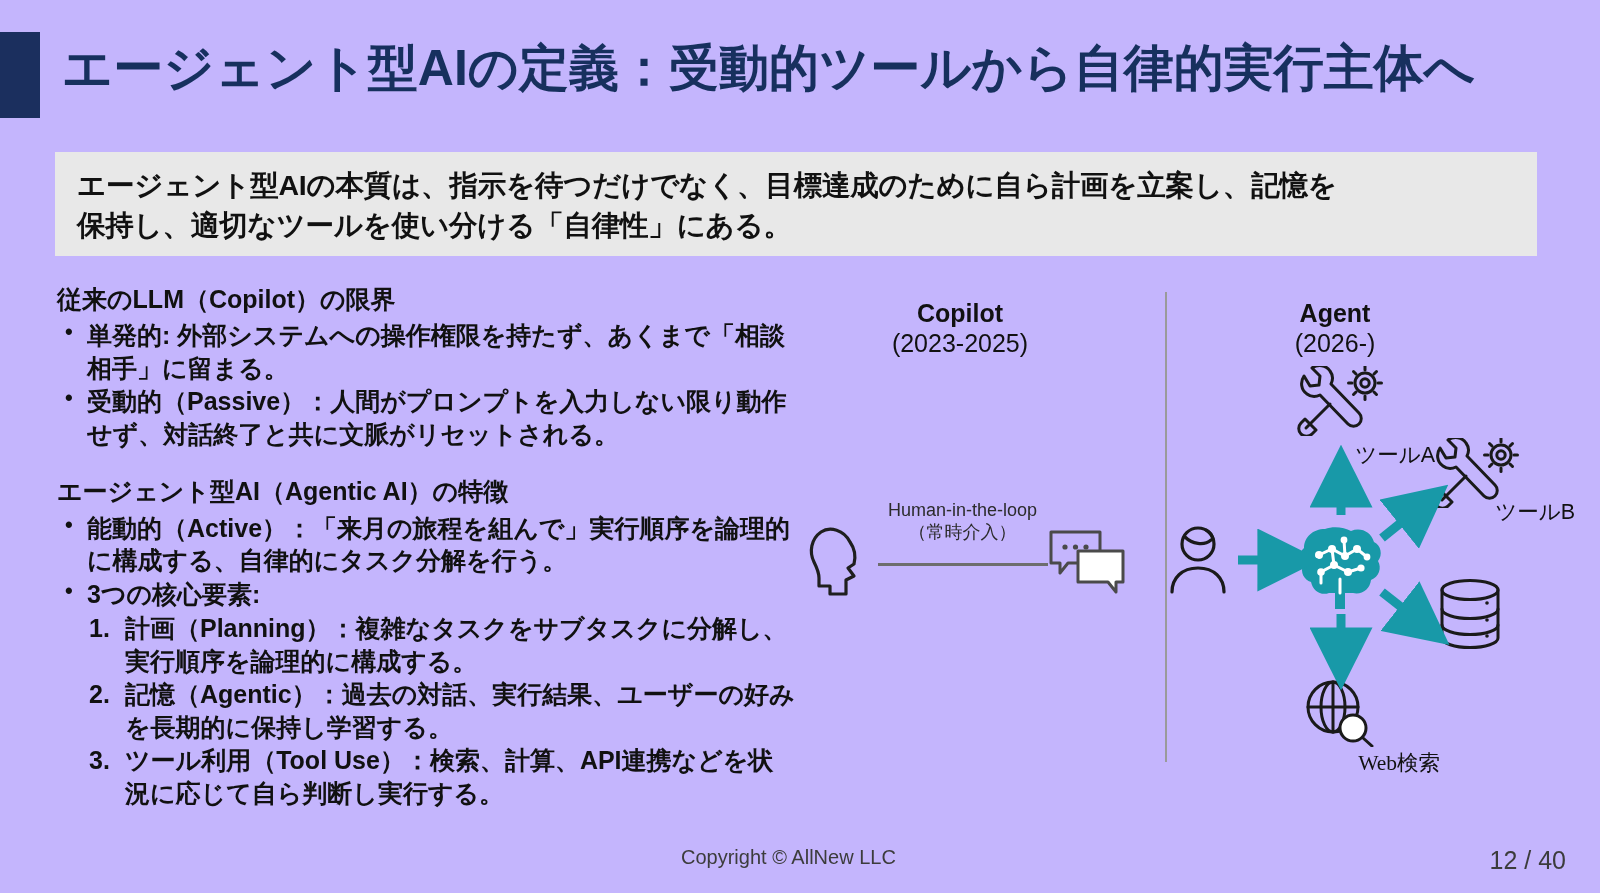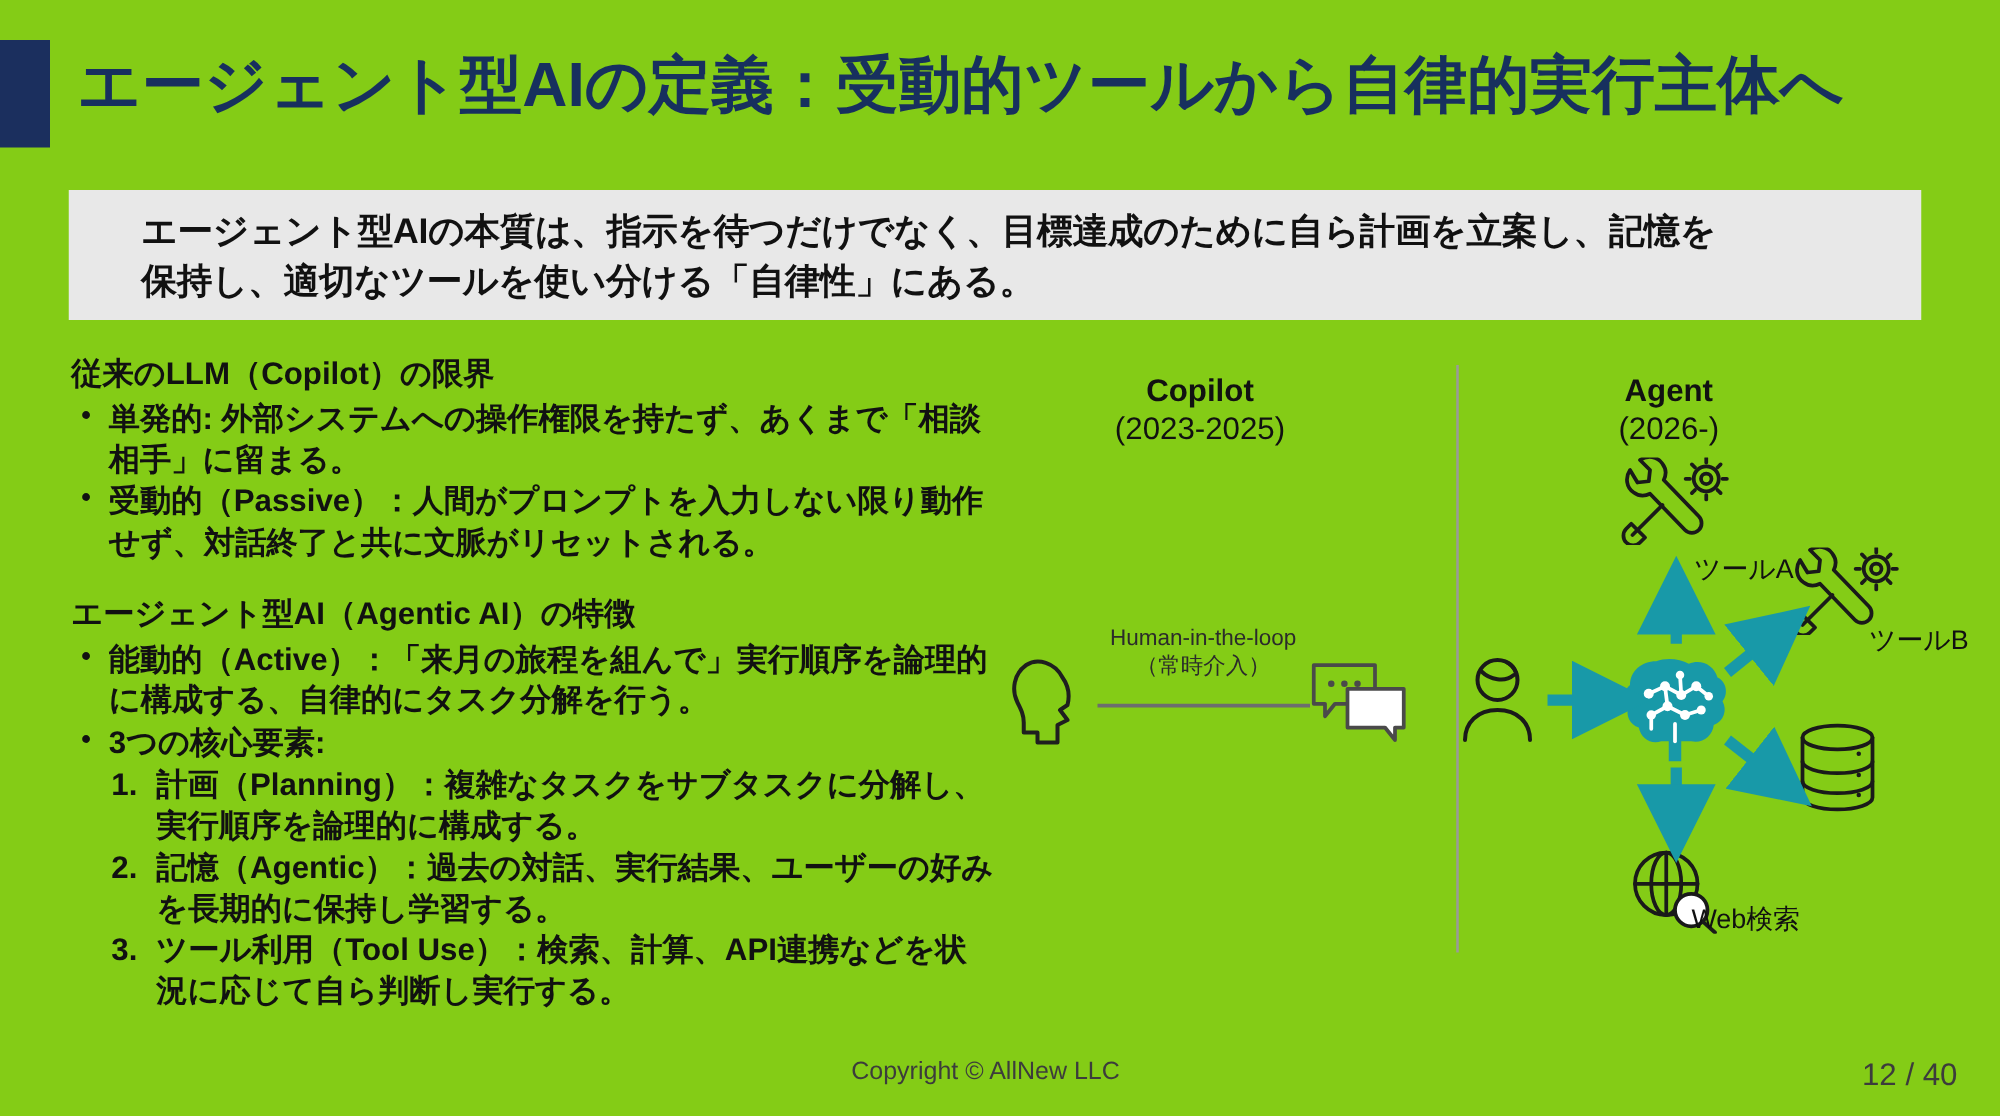--- a/index.html
+++ b/index.html
@@ -4,21 +4,21 @@
 <style>
   html,body{margin:0;padding:0;}
   body{
     width:1600px;height:893px;
     background:#ffffff;
     font-family:"Liberation Sans","DejaVu Sans",sans-serif;
     color:#111;
     overflow:hidden;
     position:relative;
   }
-  .slide{position:relative;width:1600px;height:893px;background:#84cc16;overflow:hidden;}
+  .slide{position:relative;width:1600px;height:893px;background:#c4b5fd;overflow:hidden;}
 
   
   .title-accent{
     position:absolute;left:0;top:32px;width:40px;height:86px;
     background:#1b2f5e;
   }
   .title-text{
     position:absolute;left:62px;top:38px;
     font-size:50px;font-weight:bold;letter-spacing:0px;
     color:#17305e;white-space:nowrap;
@@ -26,21 +26,21 @@
   }
 
   
   .banner{
     position:absolute;left:55px;top:152px;width:1482px;height:104px;
     background:#e8e8e8;
   }
   .banner-text{
     position:absolute;left:77px;top:166px;width:1450px;
     font-size:28.5px;font-weight:bold;color:#111;
-    line-height:1.40;letter-spacing:-0.2px;margin-left:36px;
+    line-height:1.40;letter-spacing:-0.2px;
   }
 
   
   .left-col{
     position:absolute;left:57px;top:284px;width:740px;
   }
   .sec-head{
     font-size:25px;font-weight:bold;color:#111;
     margin:0 0 4px 0;line-height:1.25;
   }
@@ -98,21 +98,21 @@
   .toolB-icon{position:absolute;left:1432px;top:438px;}
   .db-icon{position:absolute;left:1437px;top:578px;}
   .web-icon{position:absolute;left:1303px;top:679px;}
 
   .node-label{
     position:absolute;font-size:21.5px;color:#111;text-align:right;white-space:nowrap;
   }
   .lbl-toolA{left:1245px;top:440px;width:190px;}
   .lbl-toolB{left:1385px;top:497px;width:190px;}
   .lbl-db{left:1390px;top:650px;width:200px;}
-  .lbl-web{left:1240px;top:720px;width:200px;}
+  .lbl-web{left:1240px;top:748px;width:200px;font-family:Liberation Serif, serif;}
 
   .arrows{position:absolute;left:0;top:0;width:1600px;height:893px;pointer-events:none;}
 
   
   .footer-copy{
     position:absolute;left:681px;top:846px;font-size:20px;color:#3c3c3c;
   }
   .footer-page{
     position:absolute;right:34px;top:846px;font-size:25px;color:#3c3c3c;
   }

